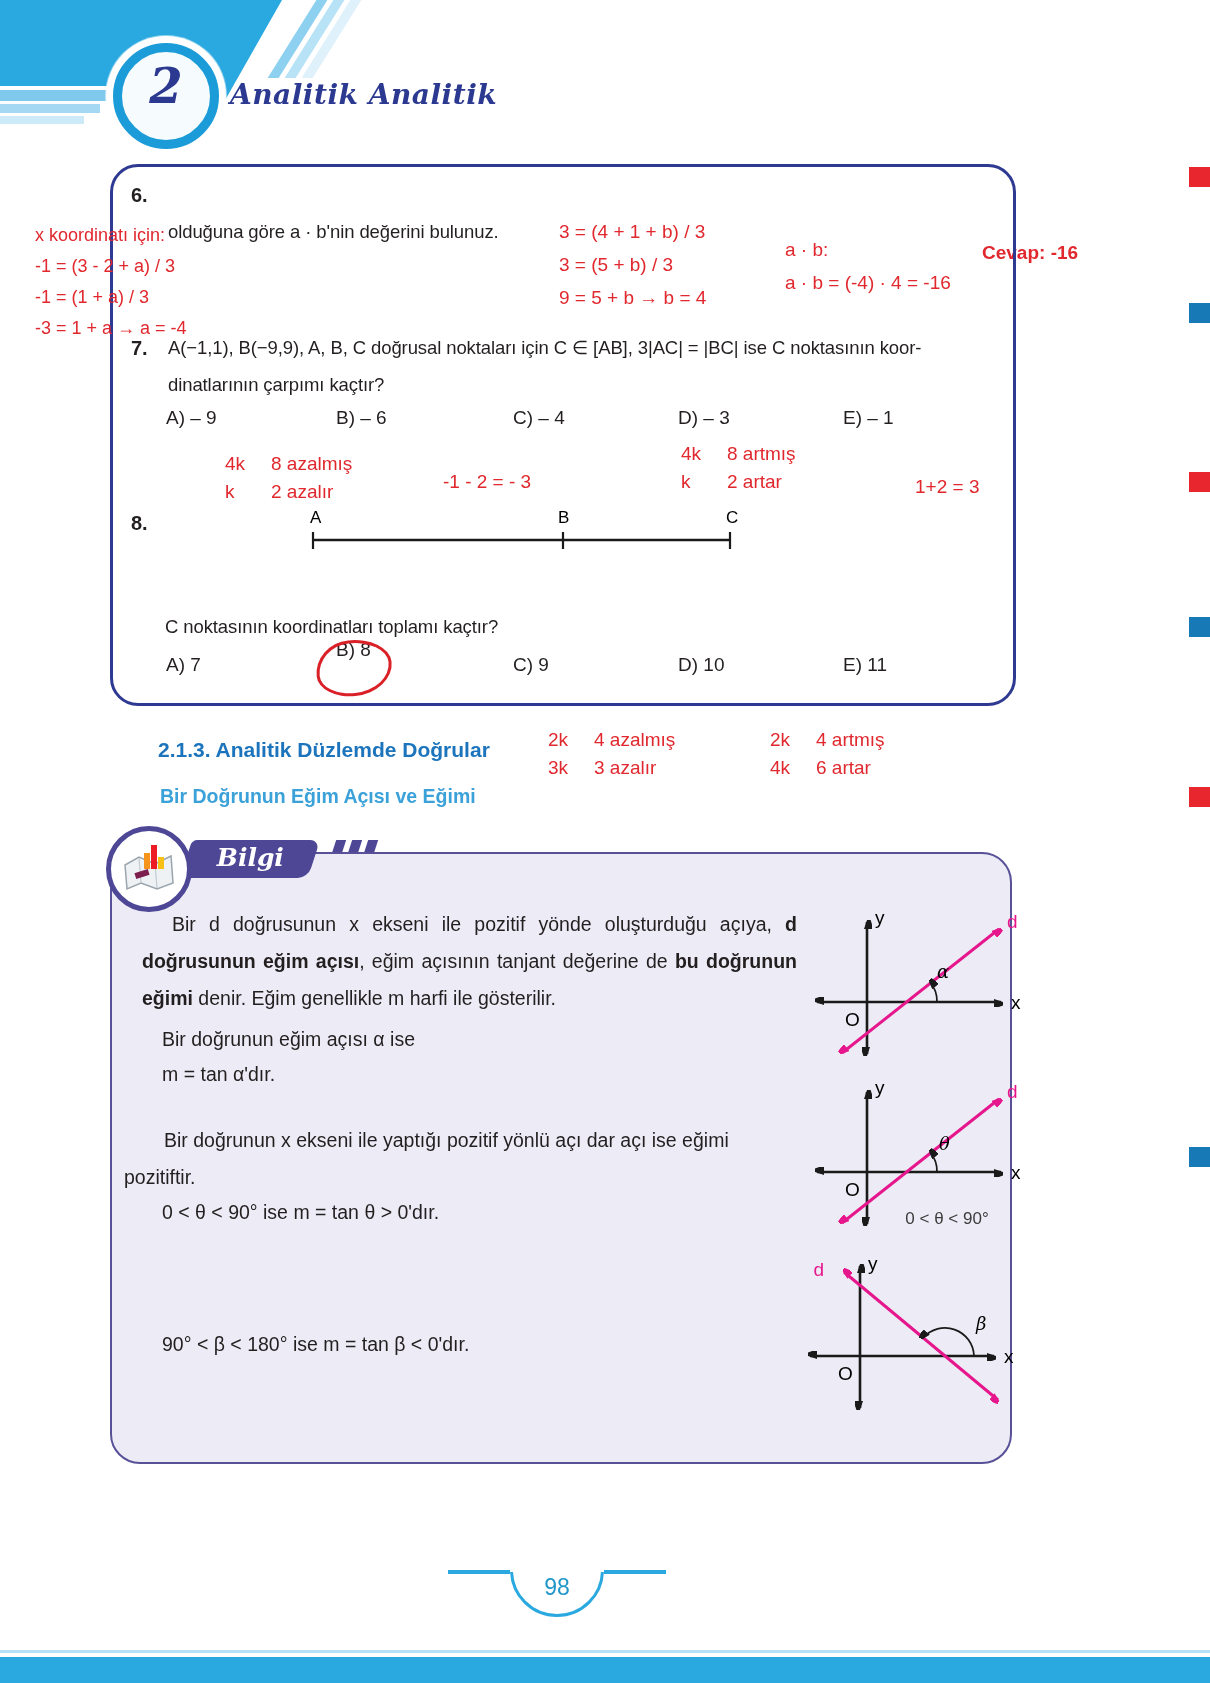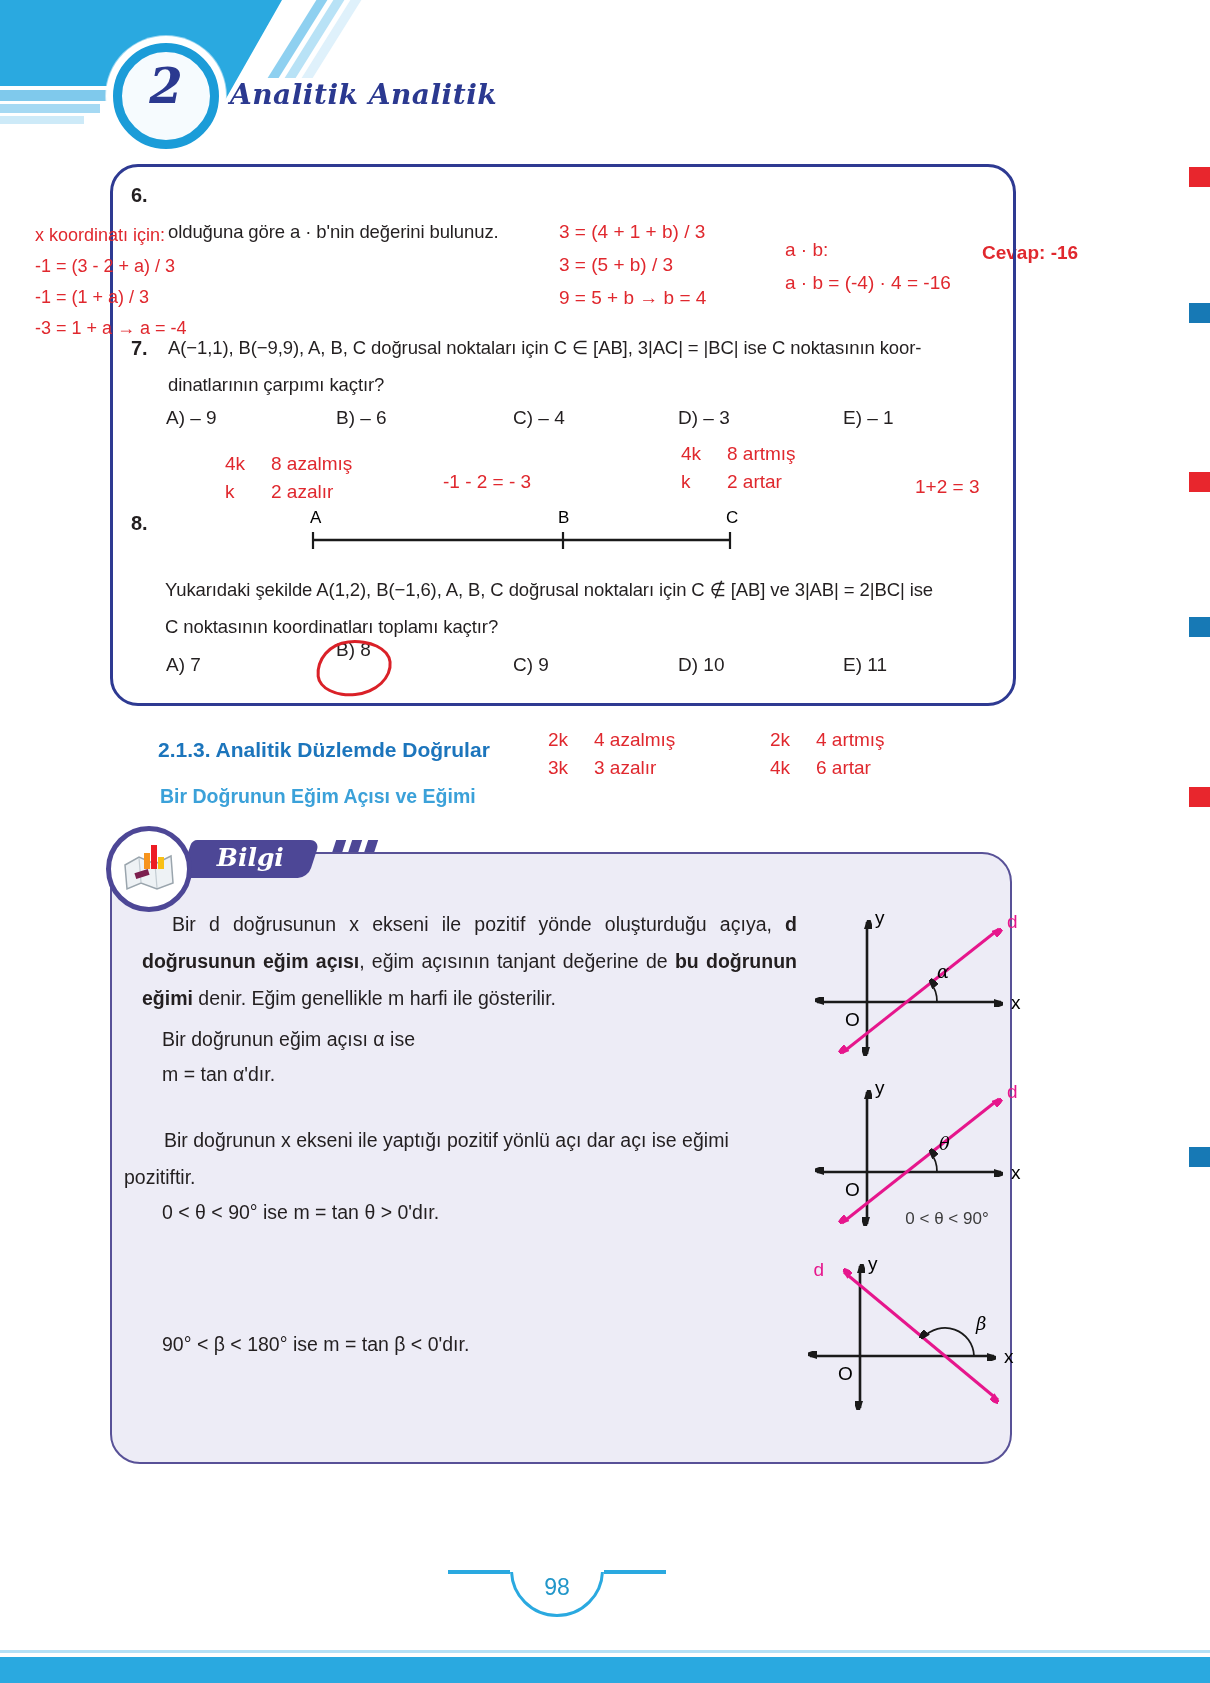--- a/index.html
+++ b/index.html
@@ -157,21 +157,20 @@
   <div class="abs qnum" style="left:18px;top:345px">8.</div>
   <svg class="abs" style="left:195px;top:342px" width="450" height="46">
     <text x="2" y="14" font-size="17">A</text>
     <text x="250" y="14" font-size="17">B</text>
     <text x="418" y="14" font-size="17">C</text>
     <line x1="5" y1="31" x2="423" y2="31" stroke="#1a1a1a" stroke-width="2.6"></line>
     <line x1="5" y1="23" x2="5" y2="40" stroke="#1a1a1a" stroke-width="2.2"></line>
     <line x1="255" y1="23" x2="255" y2="40" stroke="#1a1a1a" stroke-width="2.2"></line>
     <line x1="422" y1="23" x2="422" y2="40" stroke="#1a1a1a" stroke-width="2.2"></line>
   </svg>
-  <div class="abs qline" style="left:52px;top:412px">Yukarıdaki şekilde A(1,2),  B(−1,6), A, B, C doğrusal noktaları için C ∉ [AB] ve 3|AB| = 2|BC| ise</div>
   <div class="abs qline" style="left:52px;top:449px">C noktasının koordinatları toplamı kaçtır?</div>
   <span class="abs opt" style="left:53px;top:487px">A) 7</span>
   <span class="abs opt" style="left:223px;top:472px">B) 8</span>
   <span class="abs opt" style="left:400px;top:487px">C) 9</span>
   <span class="abs opt" style="left:565px;top:487px">D) 10</span>
   <span class="abs opt" style="left:730px;top:487px">E) 11</span>
   <div class="abs bcircle"></div>
 </div>
 
 <div class="abs sec-title">2.1.3. Analitik Düzlemde Doğrular</div>

